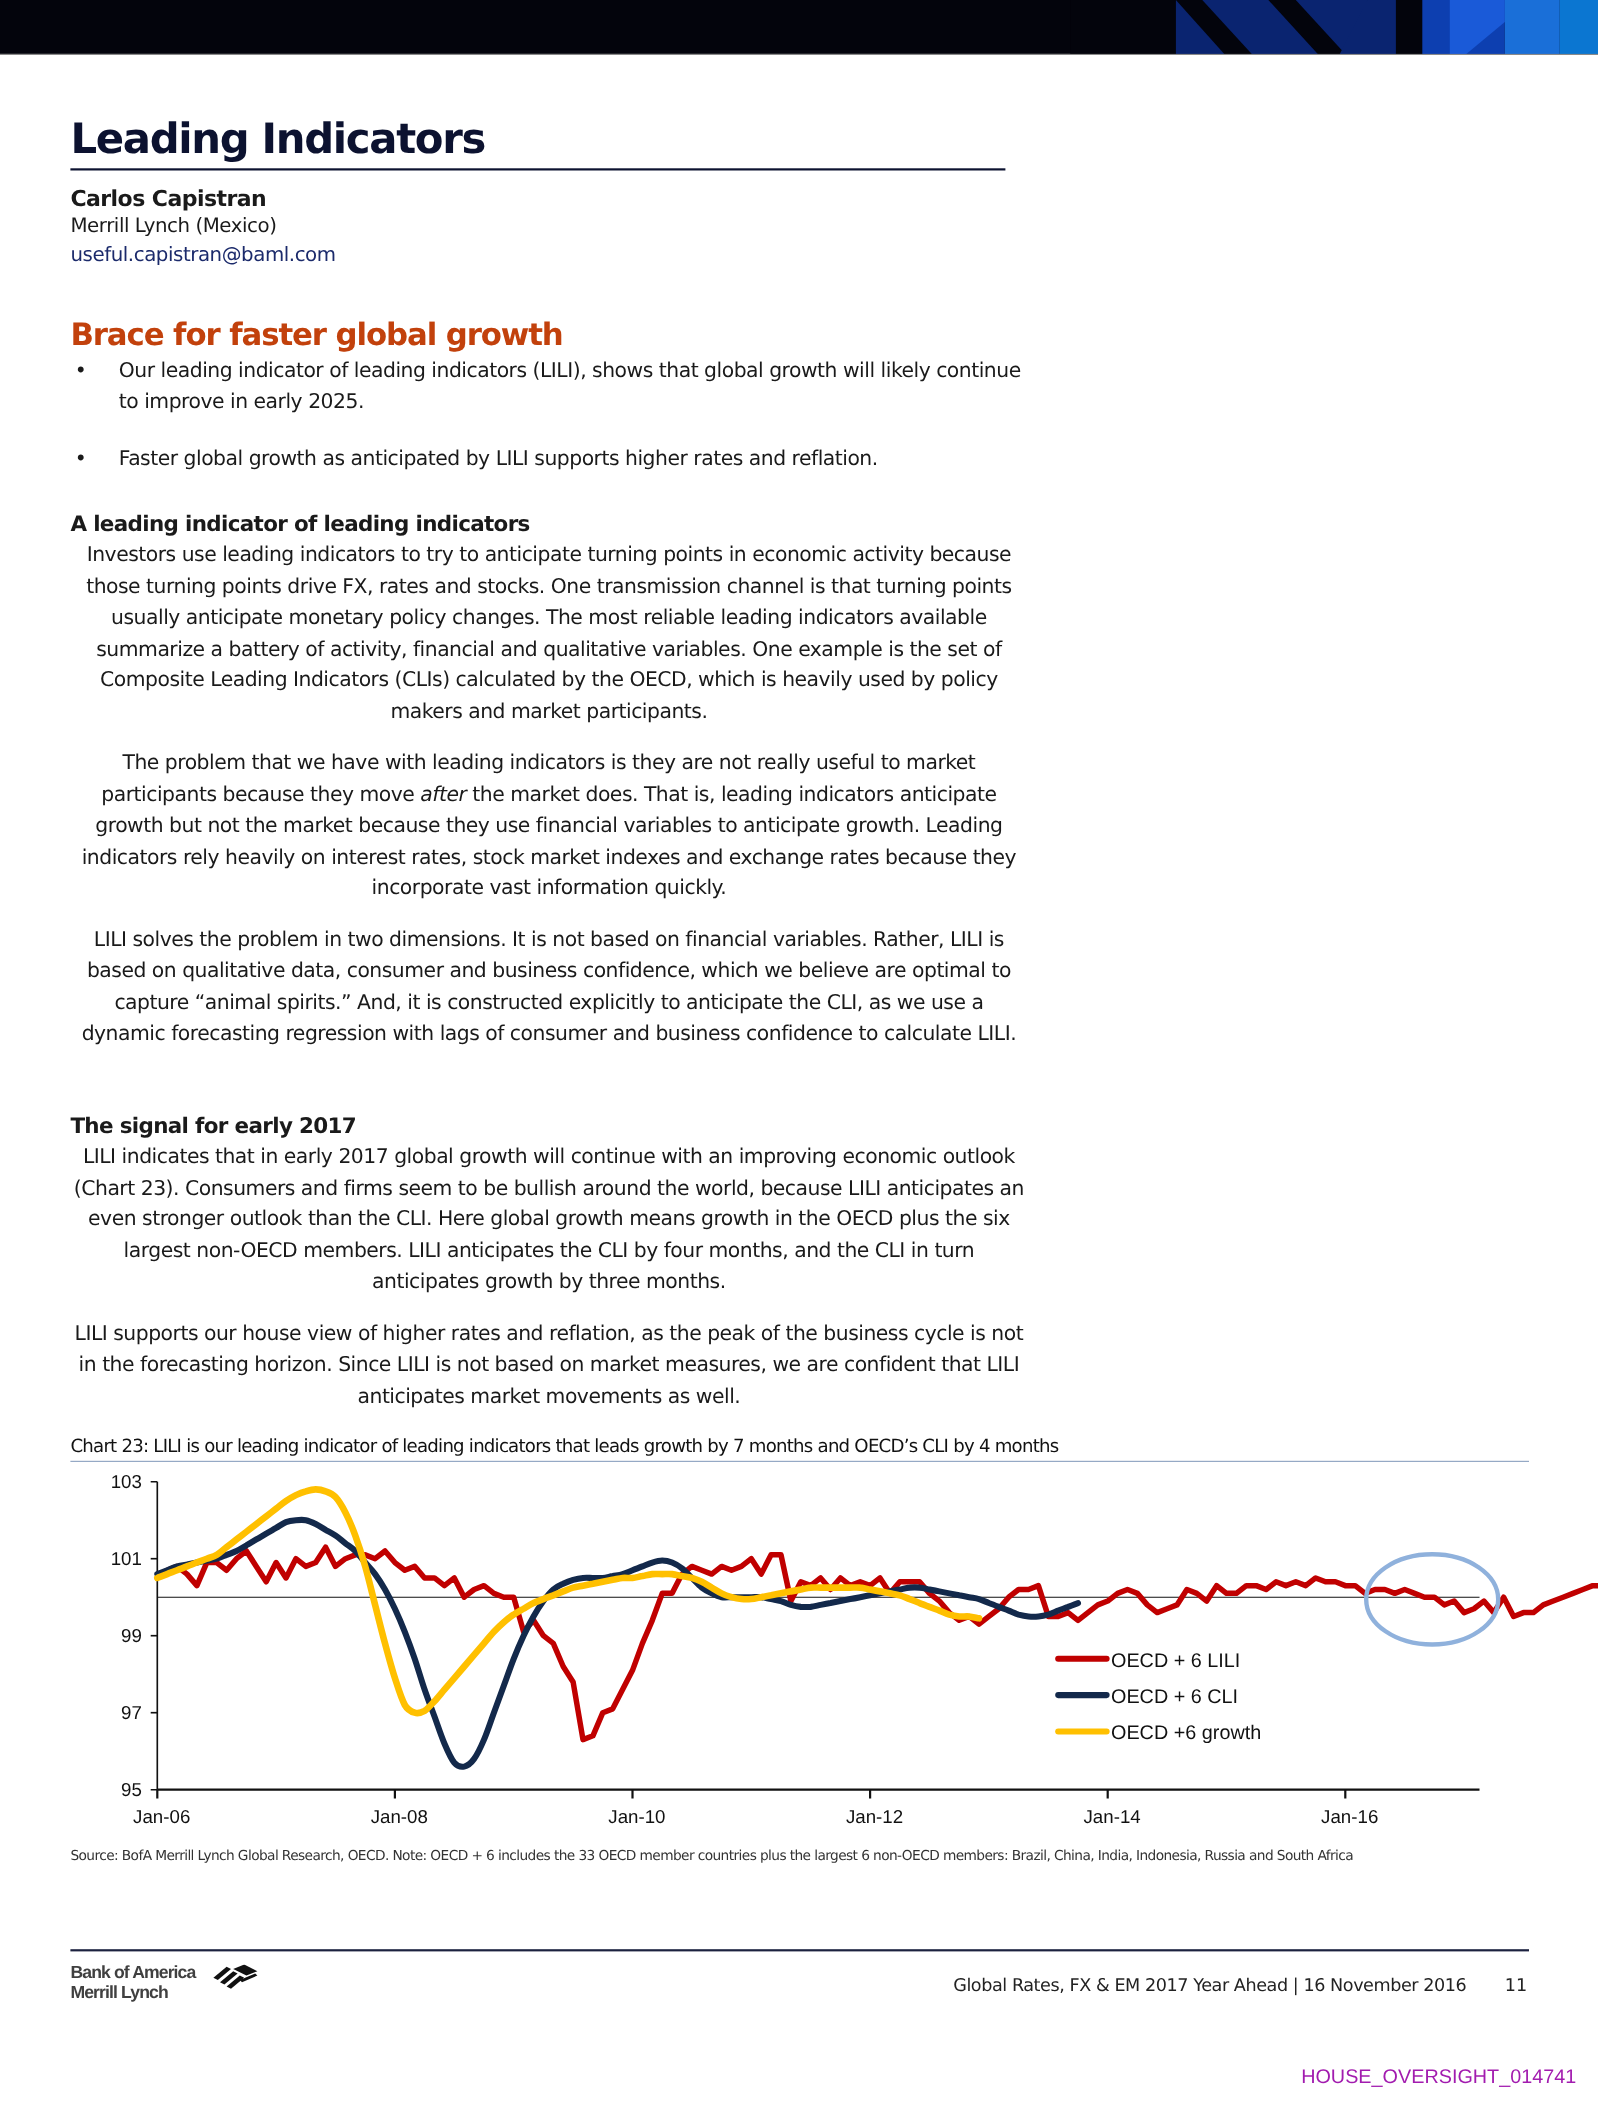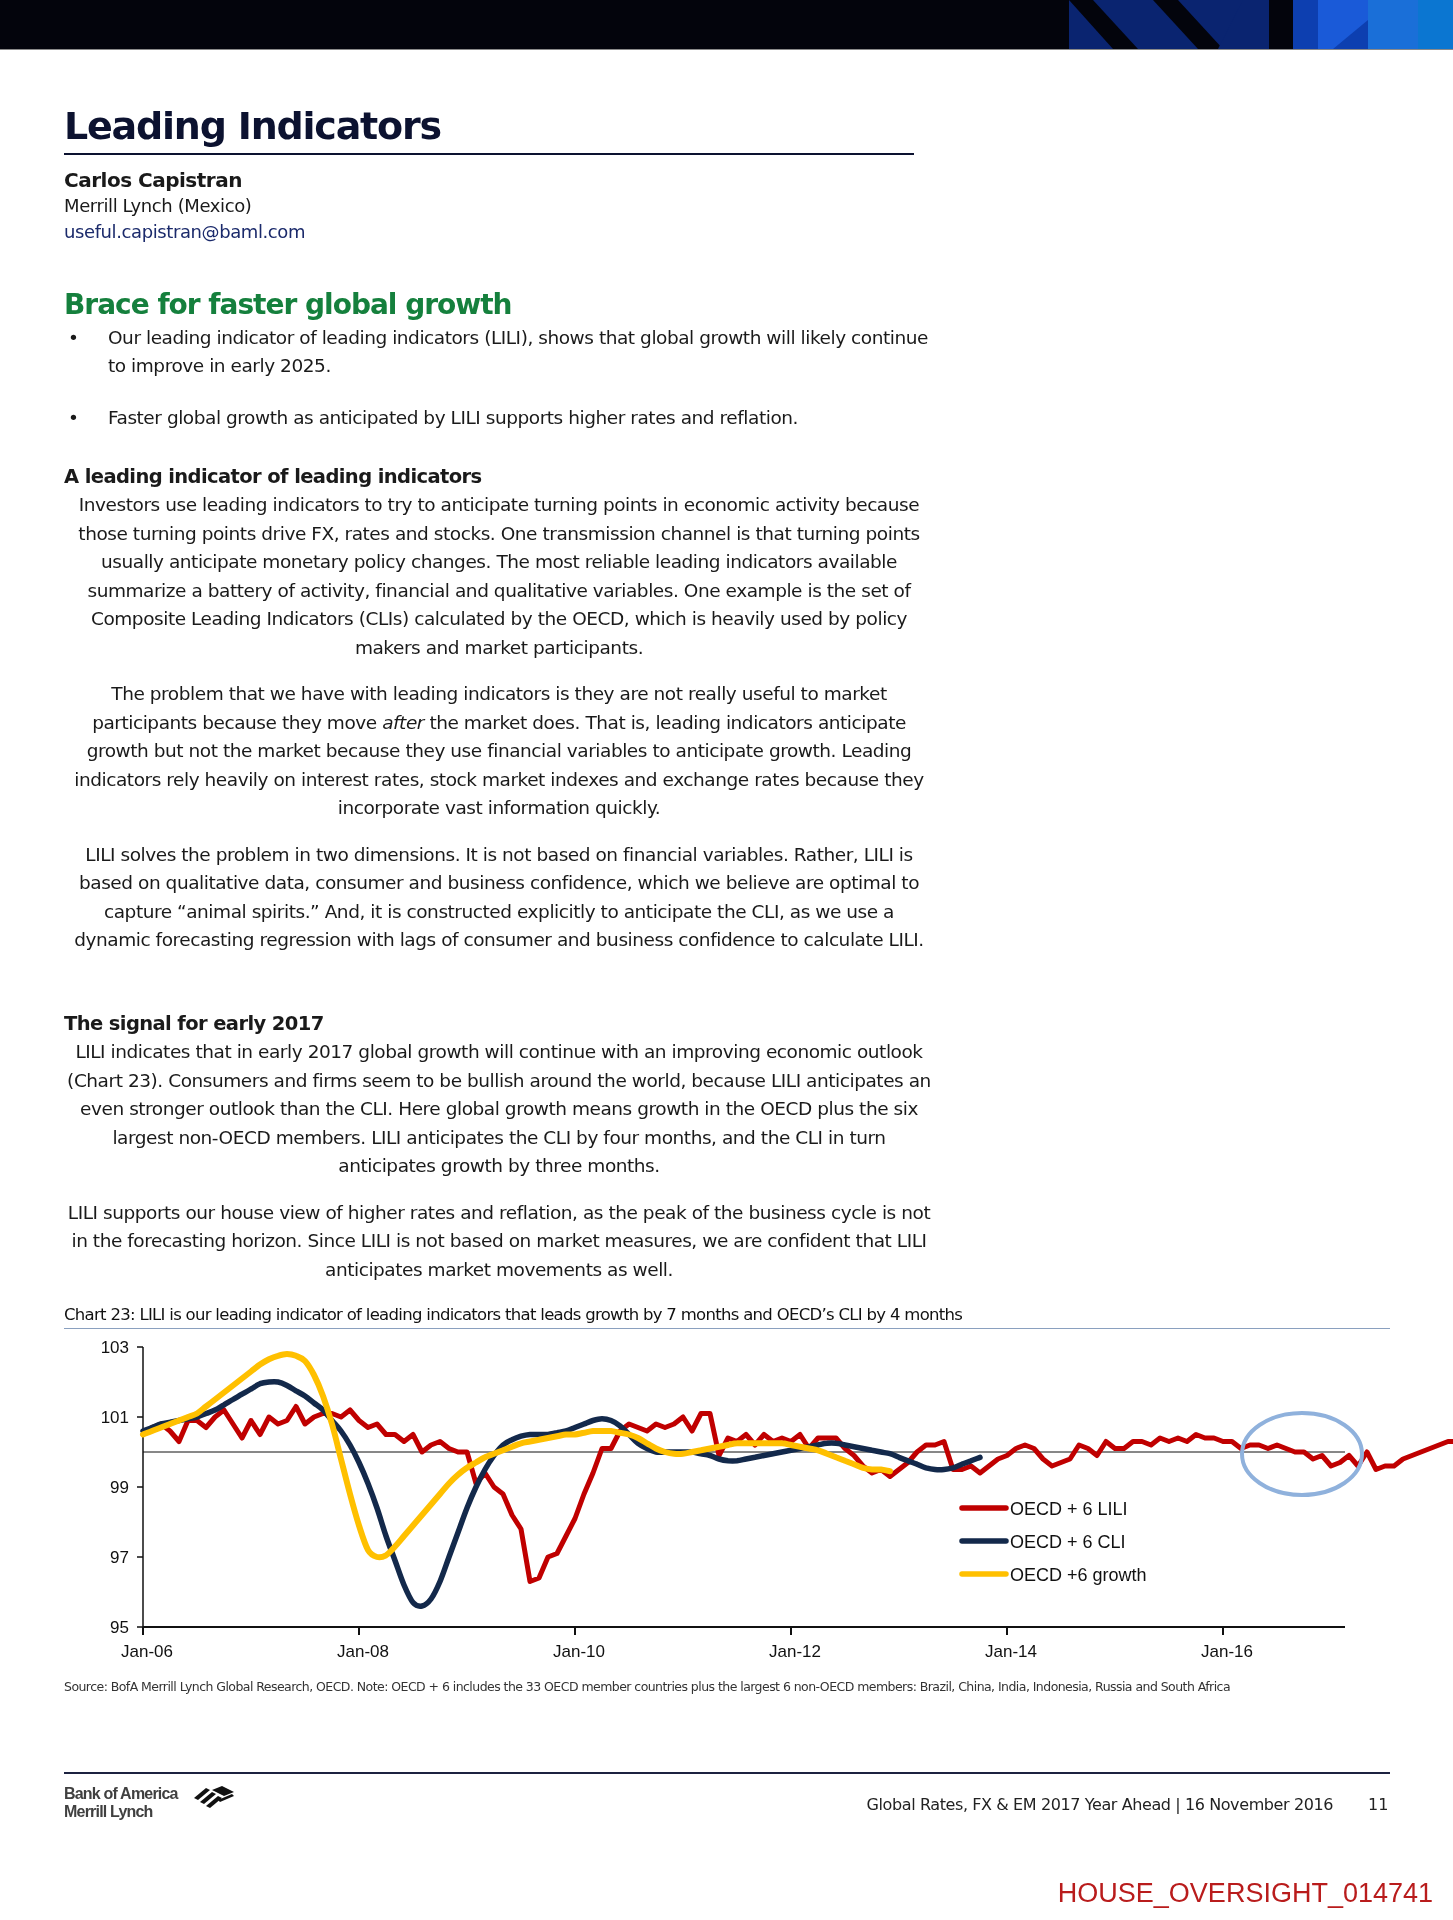--- a/index.html
+++ b/index.html
@@ -9,21 +9,21 @@
   .topbar .deco { position: absolute; right: 0; top: 0; height: 49px; width: 480px; }
   .topbar-rule { position: absolute; left: 0; top: 49px; width: 1453px; height: 1px; background: #8a8a8a; }
 
   .page-title { position: absolute; left: 64px; top: 104px; font-size: 38px; font-weight: bold; color: #0c1230;
                 font-family: "DejaVu Sans", sans-serif; letter-spacing: -1.2px; }
   .title-rule { position: absolute; left: 64px; top: 153px; width: 850px; height: 2px; background: #0c1230; }
   .author { position: absolute; left: 64px; top: 168px; font-size: 20px; font-weight: bold; letter-spacing: -0.5px; }
   .affil { position: absolute; left: 64px; top: 195px; font-size: 18px; letter-spacing: -0.4px; }
   .email { position: absolute; left: 64px; top: 221px; font-size: 18px; color: #1b2a6b; letter-spacing: -0.4px; }
 
-  .h2 { position: absolute; left: 64px; top: 288px; font-size: 28px; font-weight: bold; color: #15803d; letter-spacing: -1px; }
+  .h2 { position: absolute; left: 64px; top: 288px; font-size: 28px; font-weight: bold; color: #c2410c; letter-spacing: -1px; }
   .bullets { position: absolute; left: 64px; top: 324px; width: 870px; margin: 0; padding: 0; list-style: none; }
   .bullets li { position: relative; padding-left: 44px; font-size: 18.5px; line-height: 28px; letter-spacing: -0.45px; margin-bottom: 24px; }
   .bullets li .dot { position: absolute; left: 4px; top: 0; }
 
   .section { position: absolute; left: 64px; width: 870px; }
   .section h3 { margin: 0; font-size: 19.5px; font-weight: bold; letter-spacing: -0.6px; line-height: 28px; }
   .section p { margin: 0 0 18px 0; font-size: 18.5px; line-height: 28.5px; letter-spacing: -0.45px; text-align: center; }
 
   .chart-title { position: absolute; left: 64px; top: 1305px; font-size: 16.5px; font-weight: normal; letter-spacing: -0.7px; color: #111; }
   .chart-title-rule { position: absolute; left: 64px; top: 1328px; width: 1326px; height: 1px; background: #8aa0bf; }
@@ -33,21 +33,21 @@
   .legend-label { font-family: "Liberation Sans", sans-serif; font-size: 18px; fill: #111; }
 
   .source { position: absolute; left: 64px; top: 1679px; font-size: 12.5px; letter-spacing: -0.55px; color: #333; }
 
   .footer-rule { position: absolute; left: 64px; top: 1772px; width: 1326px; height: 2px; background: #1c2240; }
   .logo { position: absolute; left: 64px; top: 1785px; font-family: "Liberation Sans", sans-serif; font-weight: bold;
           font-size: 16px; line-height: 18px; letter-spacing: -0.8px; color: #404040; }
   .logo-mark { position: absolute; left: 192px; top: 1786px; }
   .footer-text { position: absolute; right: 120px; top: 1795px; font-size: 16px; letter-spacing: -0.4px; color: #222; }
   .page-num { position: absolute; left: 1368px; top: 1795px; font-size: 16px; color: #222; }
-  .bates { position: absolute; right: 20px; top: 1878px; font-family: "Liberation Sans", sans-serif; font-size: 27px; color: #b91c1c; }
+  .bates { position: absolute; right: 20px; top: 1878px; font-family: "Liberation Sans", sans-serif; font-size: 18px; color: #a21caf; }
 </style>
 </head>
 <body>
 
 <div class="topbar">
   <svg class="deco" viewBox="0 0 480 49" preserveAspectRatio="none">
     <rect x="0" y="0" width="480" height="49" fill="#03040c"></rect>
     <polygon points="0,0 480,0 480,49 0,49" fill="#03040c"></polygon>
     <polygon points="96,0 270,0 310,49 96,49" fill="#0a2470"></polygon>
     <polygon points="96,0 120,0 165,49 140,49" fill="#03040c"></polygon>

